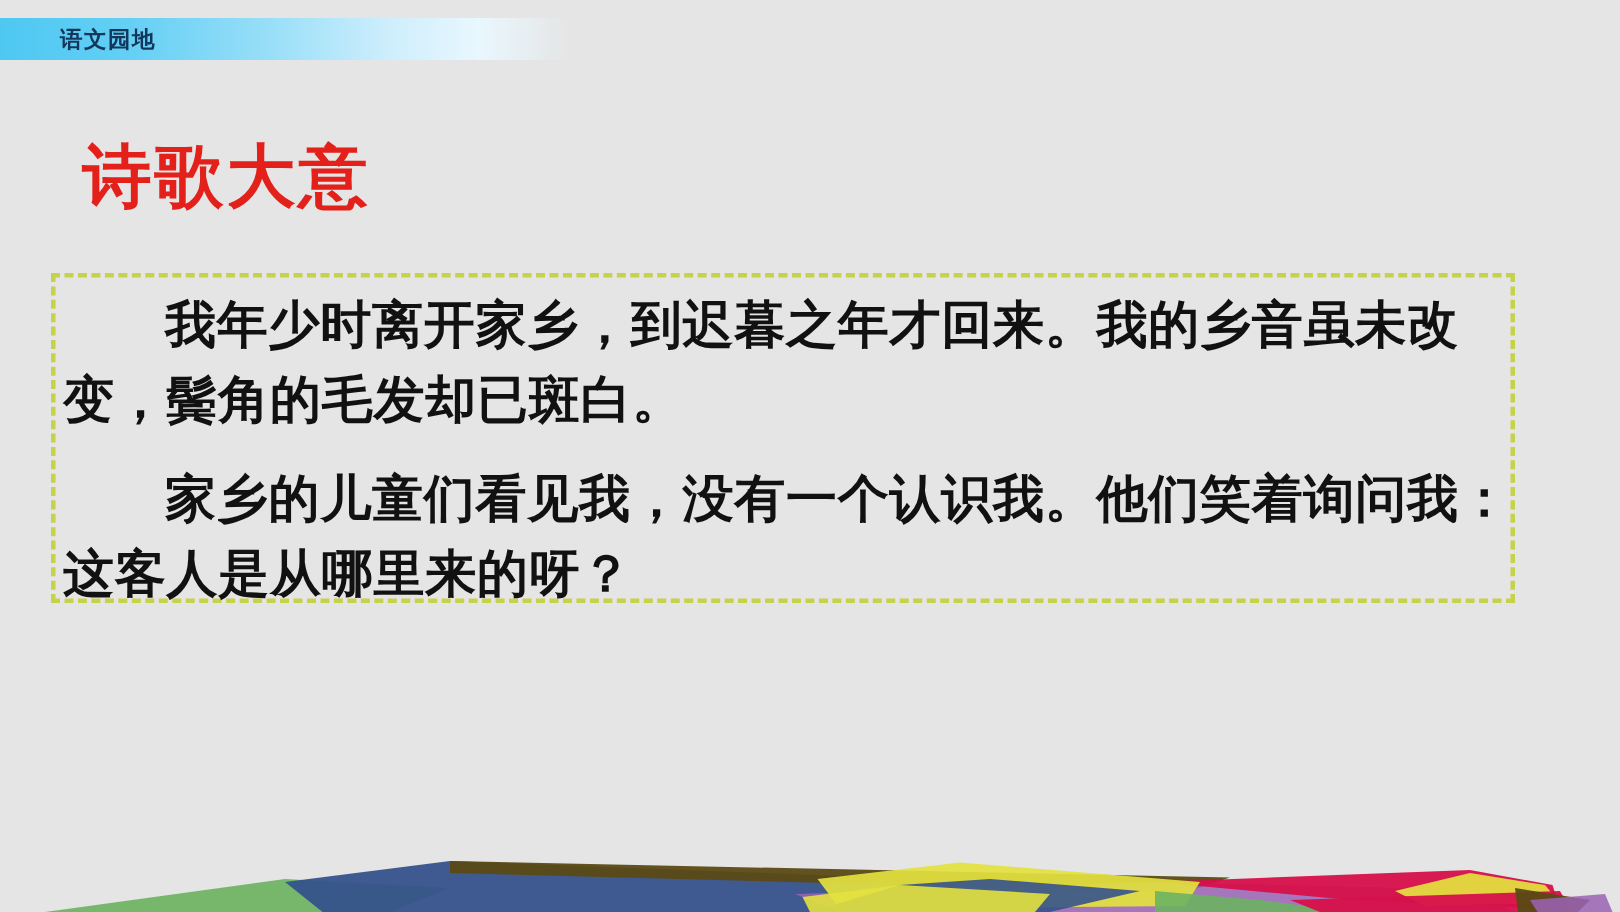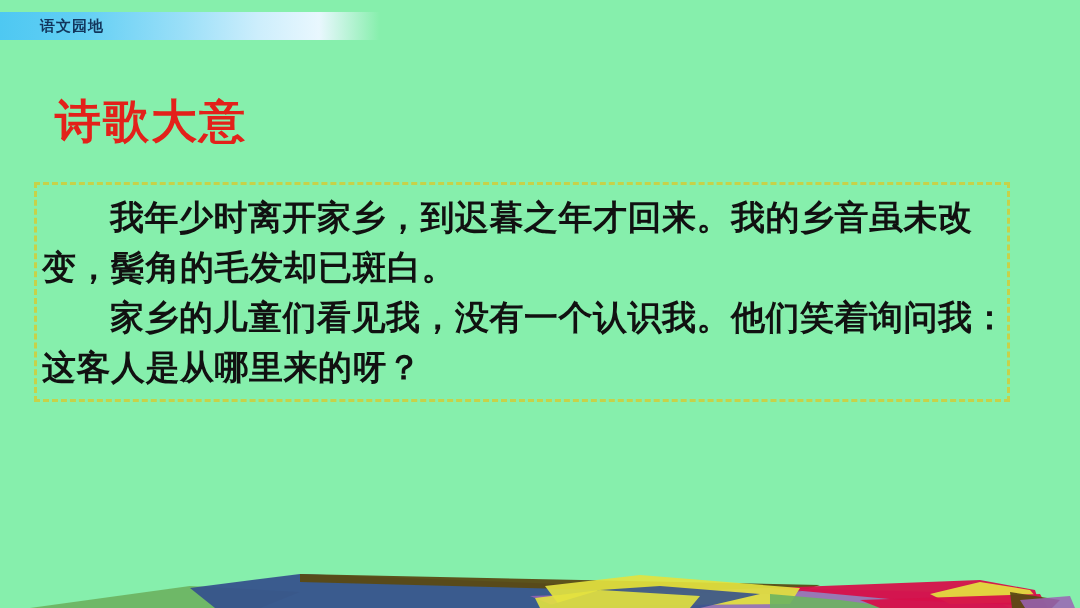--- a/index.html
+++ b/index.html
@@ -13,21 +13,21 @@
     font-family: "Liberation Sans", sans-serif;
     overflow: hidden;
     position: relative;
   }
 
   
   .slide {
     position: relative;
     width: 1080px;
     height: 608px;
-    background: #86efac;
+    background: #e5e5e5;
     overflow: hidden;
   }
 
   
   .header-band {
     position: absolute;
     left: 0;
     top: 12px;
     width: 380px;
     height: 28px;
@@ -56,21 +56,21 @@
   
   .section-heading {
     position: absolute;
     left: 55px;
     top: 98px;
     font-size: 46px;
     font-weight: 700;
     color: #e3211a;
     letter-spacing: 2px;
     line-height: 1;
-    font-family: Liberation Sans, sans-serif;
+    font-family: Liberation Mono, monospace;
     white-space: nowrap;
   }
 
   
   .passage-box {
     position: absolute;
     left: 34px;
     top: 182px;
     width: 976px;
     height: 220px;
@@ -92,21 +92,21 @@
     font-size: 34px;
     line-height: 50px;
     color: #111111;
     font-weight: 600;
     letter-spacing: 0.5px;
     text-indent: 2em;
     font-family: "DejaVu Serif", "Liberation Serif", serif;
     white-space: normal;
   }
   .passage-para + .passage-para {
-    margin-top: 0;
+    margin-top: 16px;
   }
 
   
   .footer-art {
     position: absolute;
     left: 0;
     bottom: 0;
     width: 1080px;
     height: 70px;
     pointer-events: none;

